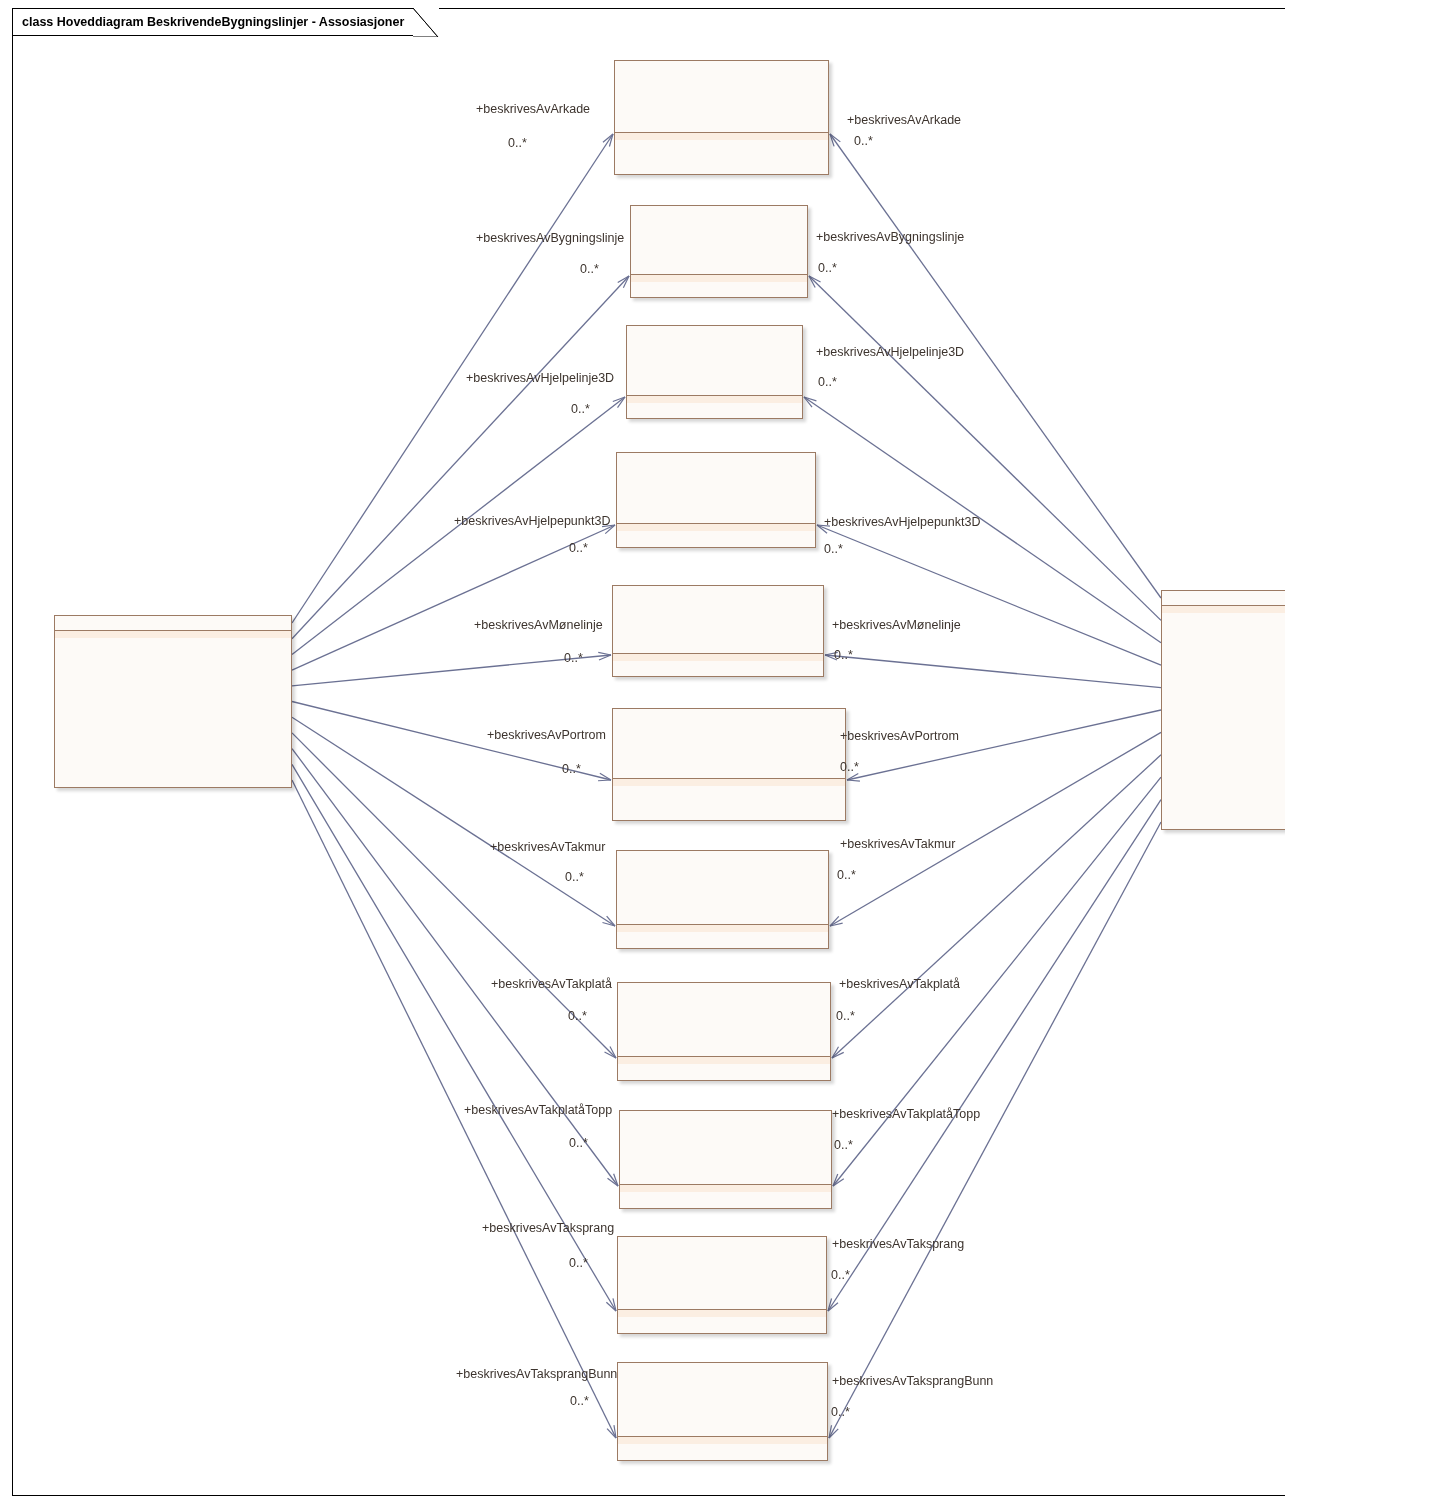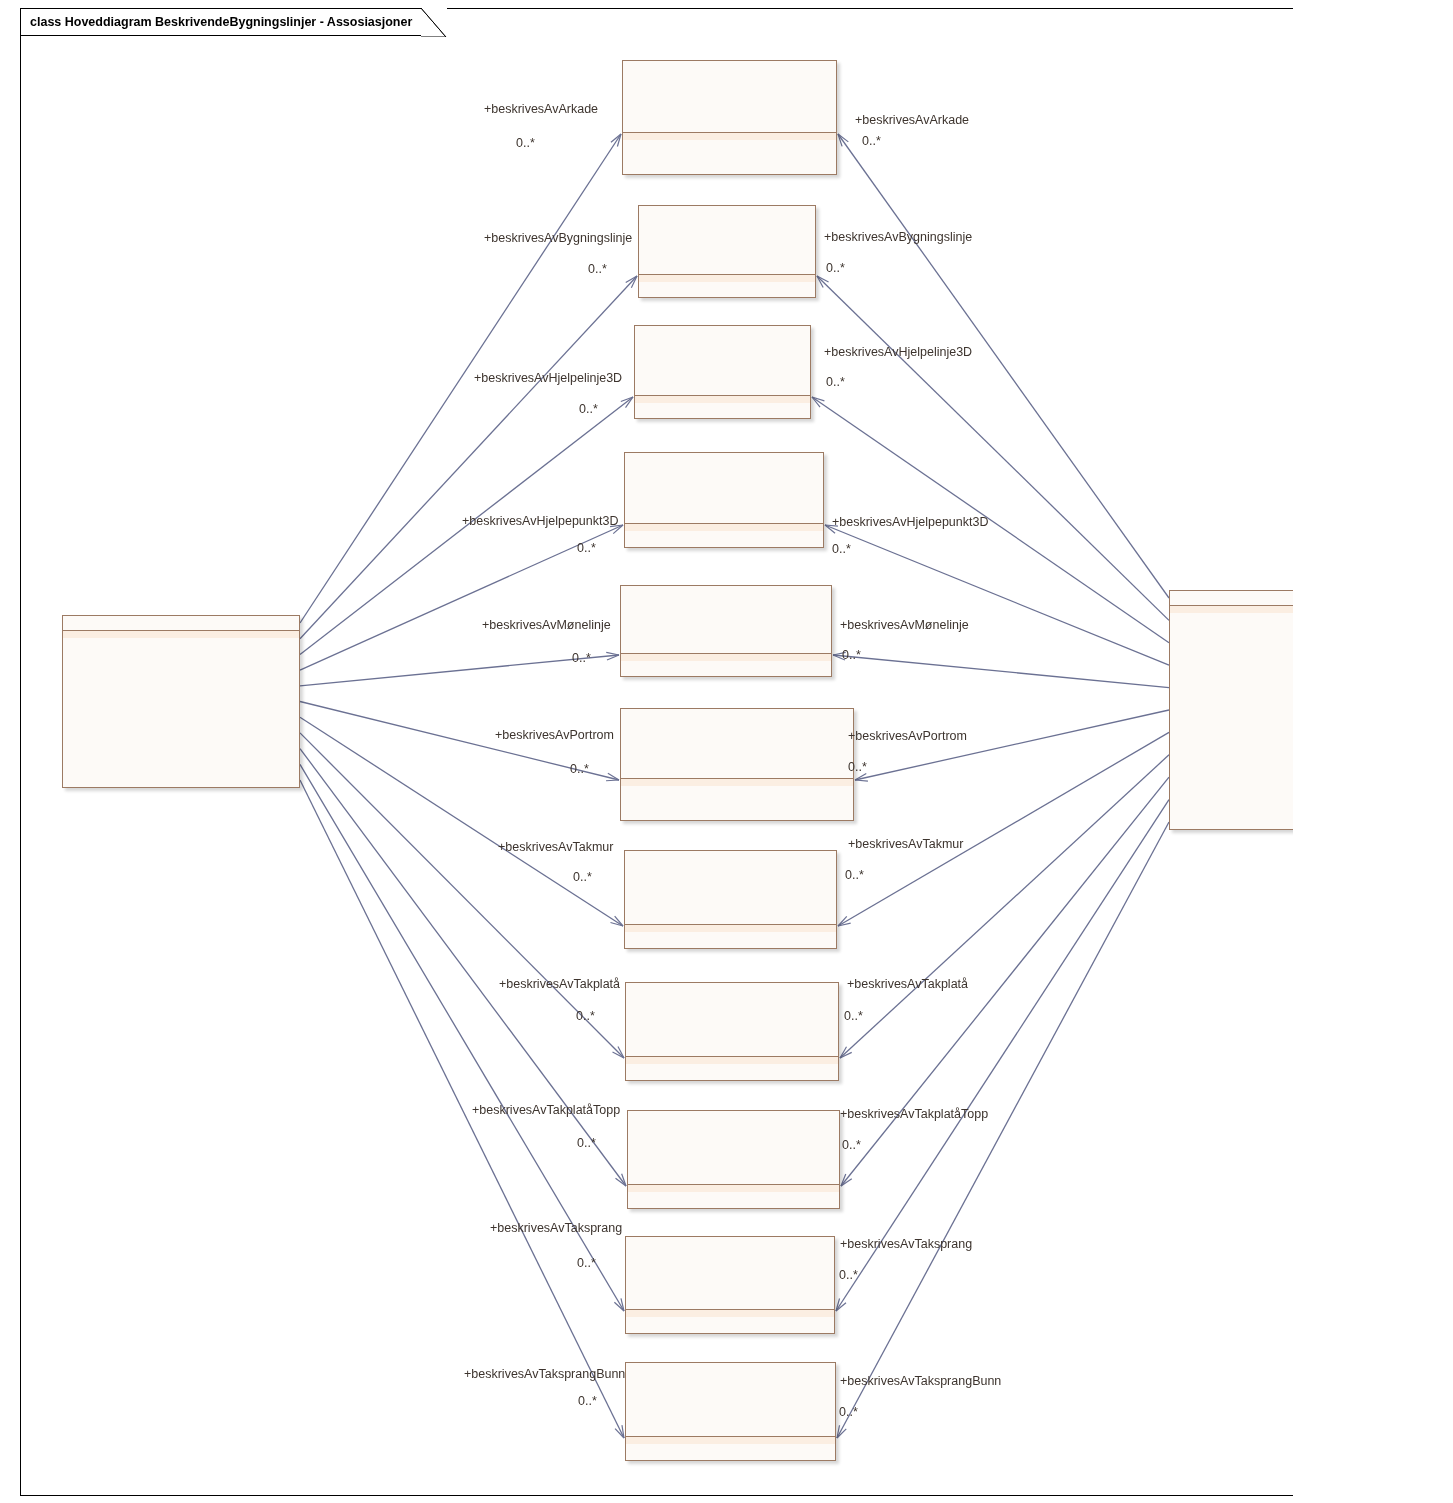--- a/index.html
+++ b/index.html
@@ -1,18 +1,18 @@
 <!DOCTYPE html>
 <html><head>
 <meta charset="utf-8">
 <style>
   html,body{margin:0;padding:0;background:#ffffff;}
   body{width:1453px;height:1503px;position:relative;
        font-family:"Liberation Sans","DejaVu Sans",sans-serif;color:#3a3a3a;}
-  #canvas{position:absolute;left:12px;top:0;width:1281px;height:1503px;overflow:hidden;}
+  #canvas{position:absolute;left:4px;top:0;width:1281px;height:1503px;overflow:hidden;}
 
   
   .frame{position:absolute;left:8px;top:8px;width:1437px;height:1488px;
          border:1px solid #000;box-sizing:border-box;background:transparent;}
   .frame-tab{position:absolute;left:8px;top:8px;height:28px;
              border:1px solid #000;border-bottom:1px solid #000;background:#fff;
              box-sizing:border-box;}
   .frame-tab .tab-body{position:absolute;left:0;top:0;height:100%;width:100%;
              display:flex;align-items:center;}
   .frame-tab .tab-label{font-size:12.5px;font-weight:bold;color:#000;

